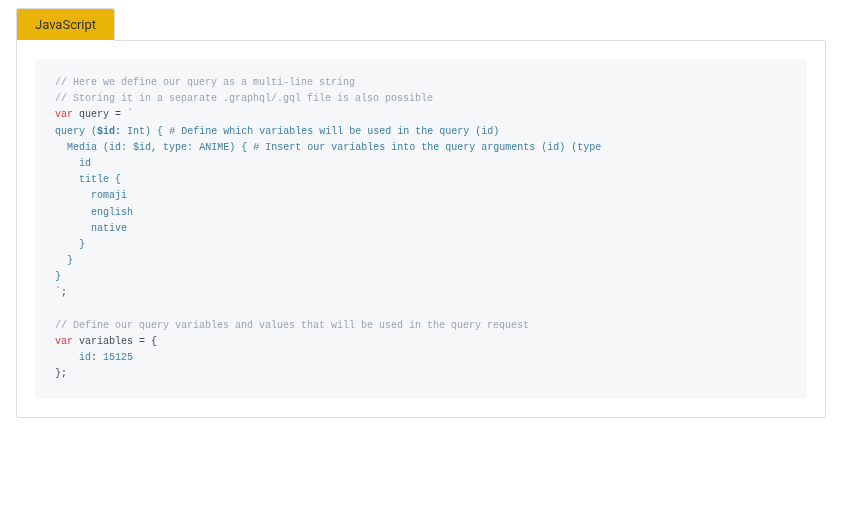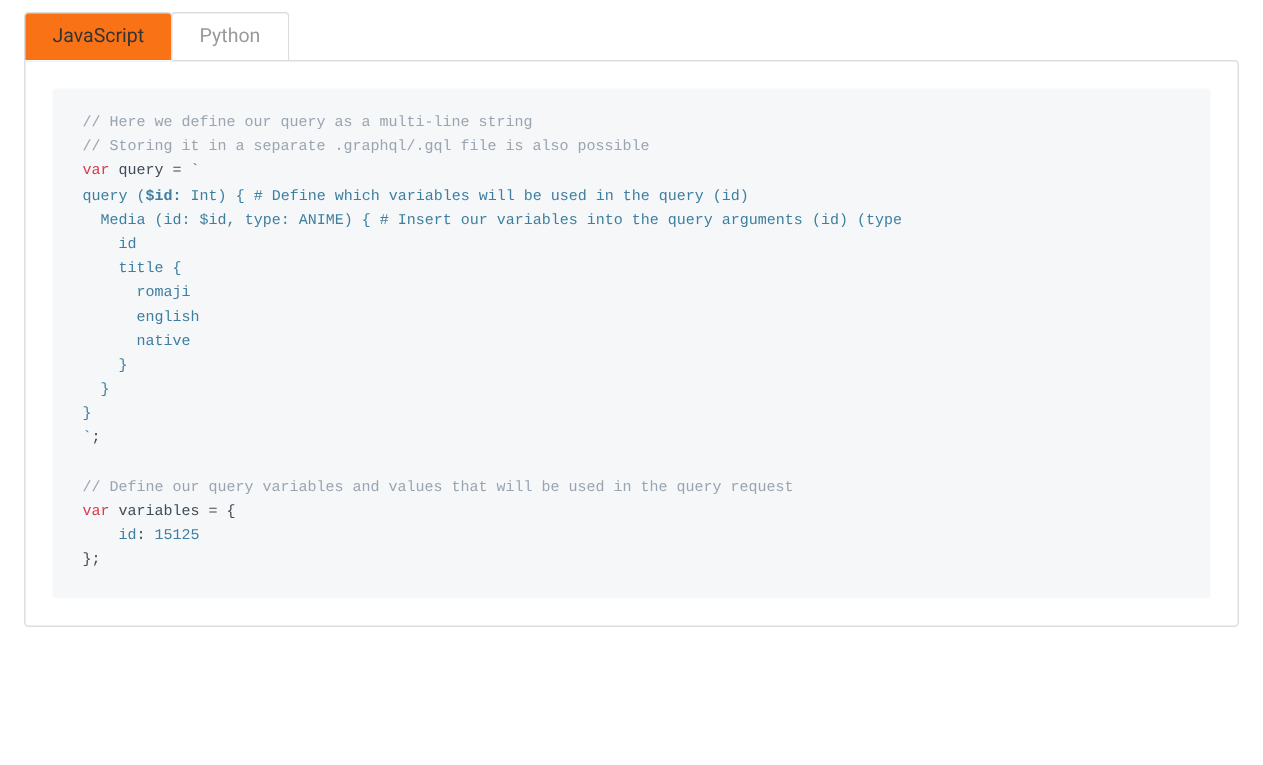--- a/index.html
+++ b/index.html
@@ -25,21 +25,21 @@
       background: #fff;
       cursor: pointer;
       font-size: 13px;
       color: #999;
       border-radius: 3px 3px 0 0;
       margin-right: -1px;
       position: relative;
     }
     .tab.active {
       color: #333;
-      background: #f97316;
+      background: #eab308;
       z-index: 2;
       border-bottom: 1px solid #fff;
       margin-bottom: -1px;
     }
     .content-pane {
       margin: 0 16px 16px 16px;
       border: 1px solid #ddd;
       border-radius: 0 3px 3px 3px;
       padding: 18px;
       background: #fff;
@@ -64,21 +64,20 @@
     .tok-string { color: #3e7fa0; }
     .tok-attr { color: #3e7fa0; font-weight: 500; }
     .tok-number { color: #3e7fa0; }
     .tok-strong { font-weight: 600; }
   </style>
 </head>
 <body>
 
 <div class="tabs">
   <div class="tab active">JavaScript</div>
-  <div class="tab">Python</div>
 </div>
 
 <div class="content-pane">
   <div class="code-block">
 <pre><span class="tok-comment">// Here we define our query as a multi-line string</span>
 <span class="tok-comment">// Storing it in a separate .graphql/.gql file is also possible</span>
 <span class="tok-keyword">var</span><span class="tok-plain"> query </span><span class="tok-punct">=</span><span class="tok-string"> `</span>
 <span class="tok-string">query </span><span class="tok-string">(</span><span class="tok-string tok-strong">$id</span><span class="tok-string tok-strong">:</span><span class="tok-string"> Int</span><span class="tok-string">)</span><span class="tok-string"> </span><span class="tok-string">{</span><span class="tok-string"> # Define which variables will be used in the query </span><span class="tok-string">(</span><span class="tok-string">id</span><span class="tok-string">)</span>
 <span class="tok-string">  Media </span><span class="tok-string">(</span><span class="tok-string">id</span><span class="tok-string">:</span><span class="tok-string"> $id</span><span class="tok-string">,</span><span class="tok-string"> type</span><span class="tok-string">:</span><span class="tok-string"> ANIME</span><span class="tok-string">)</span><span class="tok-string"> </span><span class="tok-string">{</span><span class="tok-string"> # Insert our variables into the query arguments </span><span class="tok-string">(</span><span class="tok-string">id</span><span class="tok-string">)</span><span class="tok-string"> </span><span class="tok-string">(</span><span class="tok-string">type</span>
 <span class="tok-string">    id</span>

